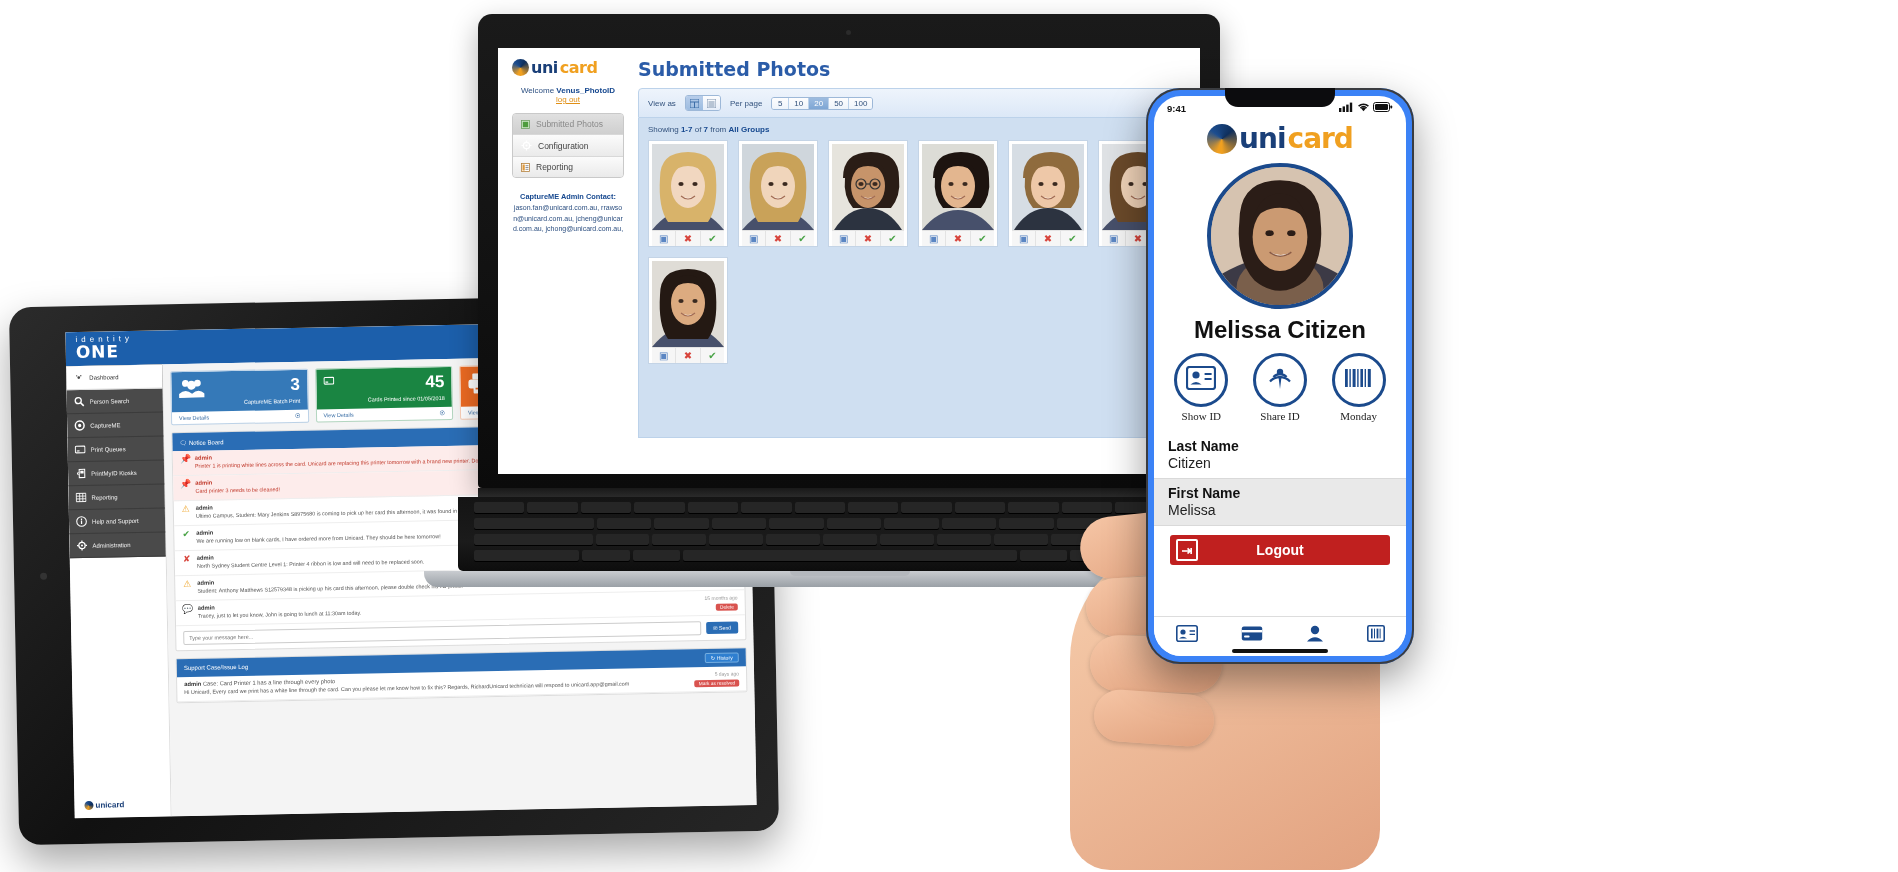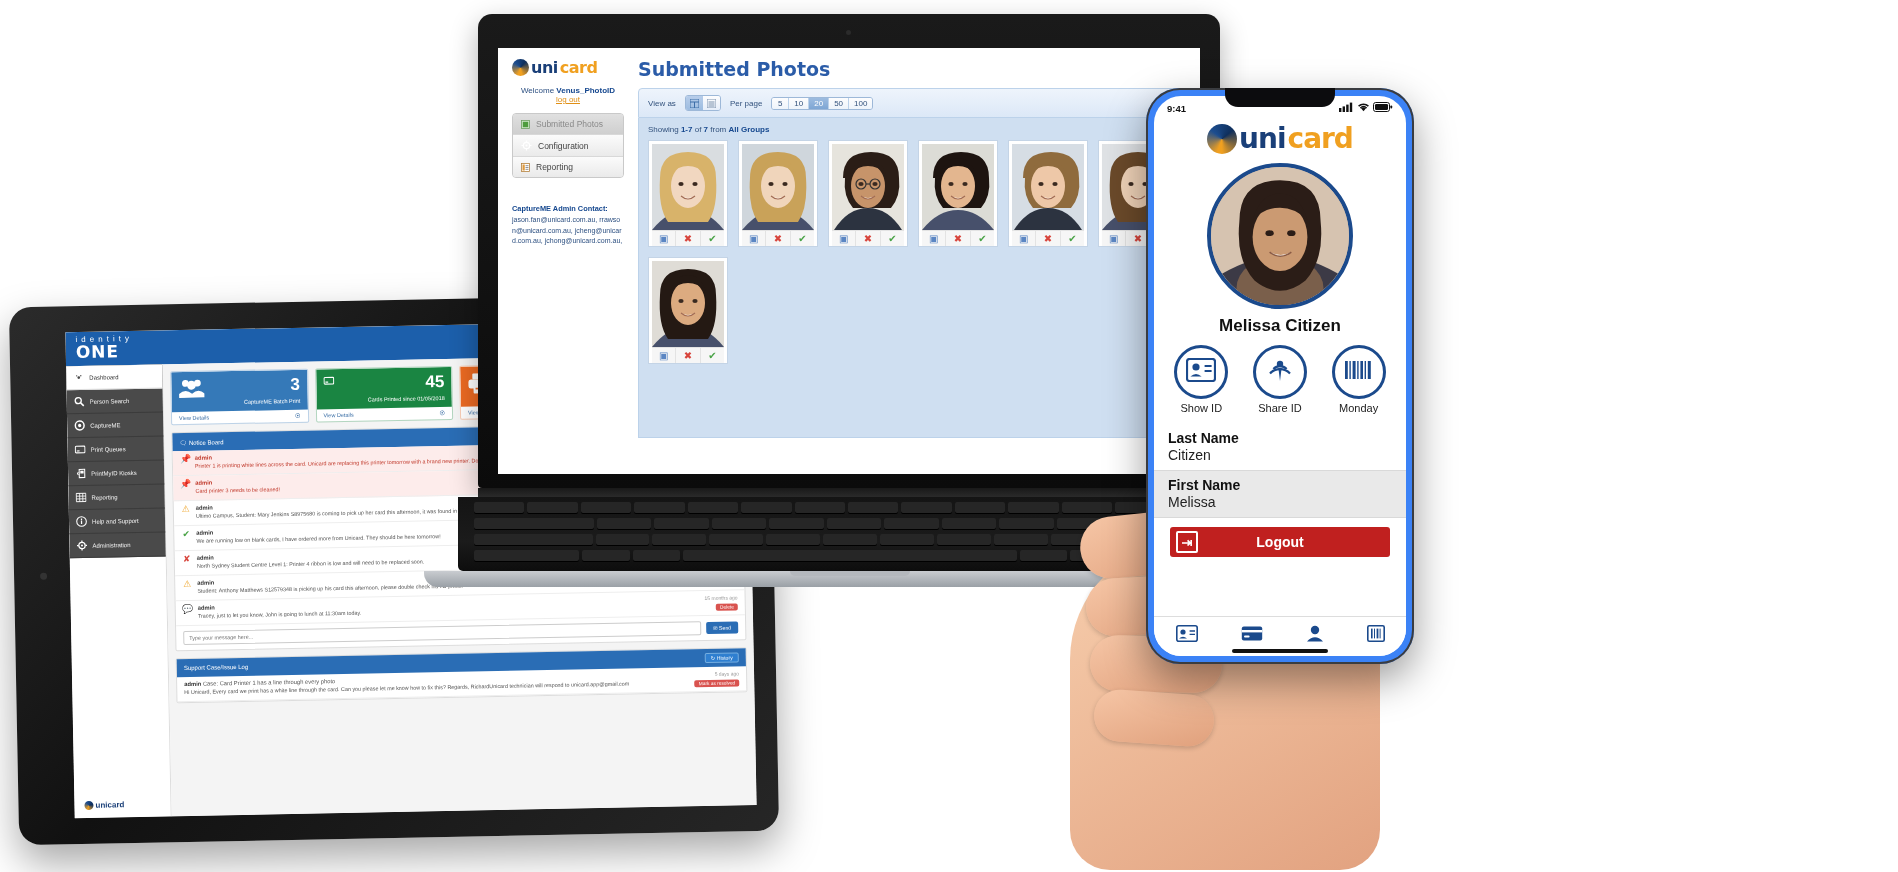--- a/index.html
+++ b/index.html
@@ -124,21 +124,21 @@
   .uc-card{ font-size:16px; font-weight:bold; color:#f0a020; letter-spacing:-.5px; font-family:"DejaVu Sans",sans-serif;}
   .cm-welcome{ font-size:8px; color:#2c4f80; text-align:center; }
   .cm-welcome b{ color:#16488f;}
   .cm-logout{ display:block; text-align:center; font-size:8px; color:#e08f14; text-decoration:underline; margin-bottom:9px;}
   .cm-menu{ border:1px solid #c9c9c9; border-radius:4px; overflow:hidden; background:#f3f3f3;}
   .cm-mi{ display:flex; align-items:center; gap:6px; padding:5px 8px; font-size:8.5px; color:#444;
     border-bottom:1px solid #d8d8d8; background:linear-gradient(180deg,#fbfbfb,#eaeaea);}
   .cm-mi:last-child{ border-bottom:none;}
   .cm-mi.active{ background:linear-gradient(180deg,#e0e0e0,#cfcfcf); color:#8a8a8a;}
   .cm-mi .mi-ic{ width:9px;height:9px;flex:0 0 9px;}
-  .cm-contact{ margin-top:25px; font-size:7px; line-height:1.5; color:#2c4f80; word-break:break-all;}
+  .cm-contact{ margin-top:13px; font-size:7px; line-height:1.5; color:#2c4f80; word-break:break-all;text-align:center;}
   .cm-contact b{ display:block; color:#16488f; font-size:7.4px; margin-bottom:1px;}
   .cm-main{ flex:1; padding:10px 0 0 4px; min-width:0;}
   .cm-title{ font-size:19px; font-weight:bold; color:#2b5ca8; margin-bottom:8px; font-family:"DejaVu Sans",sans-serif;}
   .cm-toolbar{ background:linear-gradient(180deg,#eef4fc,#dce8f7); border:1px solid #bcd2ea; border-radius:4px 4px 0 0;
     padding:6px 9px; display:flex; align-items:center; gap:9px;}
   .cm-lbl{ font-size:8px; color:#33527d;}
   .seg{ display:flex; border:1px solid #9db8d8; border-radius:3px; overflow:hidden;}
   .seg div{ width:17px;height:14px; display:flex; align-items:center; justify-content:center;
     background:linear-gradient(180deg,#fdfdfe,#e6eefa);}
   .seg div.on{ background:linear-gradient(180deg,#b7cdea,#9dbce0);}
@@ -173,26 +173,26 @@
   .statusbar{ height:22px; display:flex; align-items:center; justify-content:space-between;
     padding:2px 13px 0; font-size:9.5px; font-weight:bold; color:#111;}
   .sb-right{ display:flex; align-items:center; gap:3px;}
   .ph-logo{ display:flex; align-items:center; justify-content:center; gap:2px; padding:4px 0 6px;}
   .ph-swirl{ width:30px;height:30px;border-radius:50%;
     background:conic-gradient(from 200deg,#f0a020 0deg,#1c4d8f 110deg,#0f2f5c 210deg,#f0a020 340deg);}
   .ph-uni{ font-size:28px; font-weight:bold; color:#1a3f78; letter-spacing:-1px; font-family:"DejaVu Sans",sans-serif;}
   .ph-card{ font-size:28px; font-weight:bold; color:#f0a020; letter-spacing:-1px; font-family:"DejaVu Sans",sans-serif;}
   .avatar-ring{ width:146px;height:146px;border-radius:50%; margin:2px auto 0; border:4px solid #1b4a8c;
     overflow:hidden; background:#c9b6a6; position:relative;}
-  .ph-name{ text-align:center; font-size:17px; font-weight:bold; color:#111; margin:7px 0 9px;}
+  .ph-name{ text-align:center; font-size:24px; font-weight:bold; color:#111; margin:7px 0 9px;}
   .ph-actions{ display:flex; justify-content:space-around; padding:0 8px 10px;}
   .pa{ text-align:center; width:72px;}
   .pa-circ{ width:54px;height:54px;border-radius:50%;border:3px solid #1b4a8c; margin:0 auto 3px;
     display:flex; align-items:center; justify-content:center; background:#fff;}
-  .pa-lbl{ font-size:11px; color:#222;}
+  .pa-lbl{ font-size:11px; color:#222;font-family:Liberation Serif, serif;}
   .frow{ padding:6px 14px 7px; border-bottom:1px solid #d9d9d9;}
   .frow.alt{ background:#e9e9e9;}
   .flbl{ font-size:14px; font-weight:bold; color:#111;}
   .fval{ font-size:14px; color:#222; margin-top:1px;}
   .logout{ margin:9px 16px 0; background:#c0201f; color:#fff; height:30px; border-radius:3px;
     display:flex; align-items:center; justify-content:center; gap:8px; font-size:14px; font-weight:bold; position:relative;}
   .logout .li{ position:absolute; left:6px; top:4px; width:22px;height:22px; border:2px solid #fff; border-radius:2px;
     display:flex;align-items:center;justify-content:center; font-size:13px;}
   .tabbar{ position:absolute; bottom:0; left:0; right:0; height:40px; background:#fff; border-top:1px solid #ddd;
     display:flex; align-items:center; justify-content:space-around; padding-bottom:6px;}

